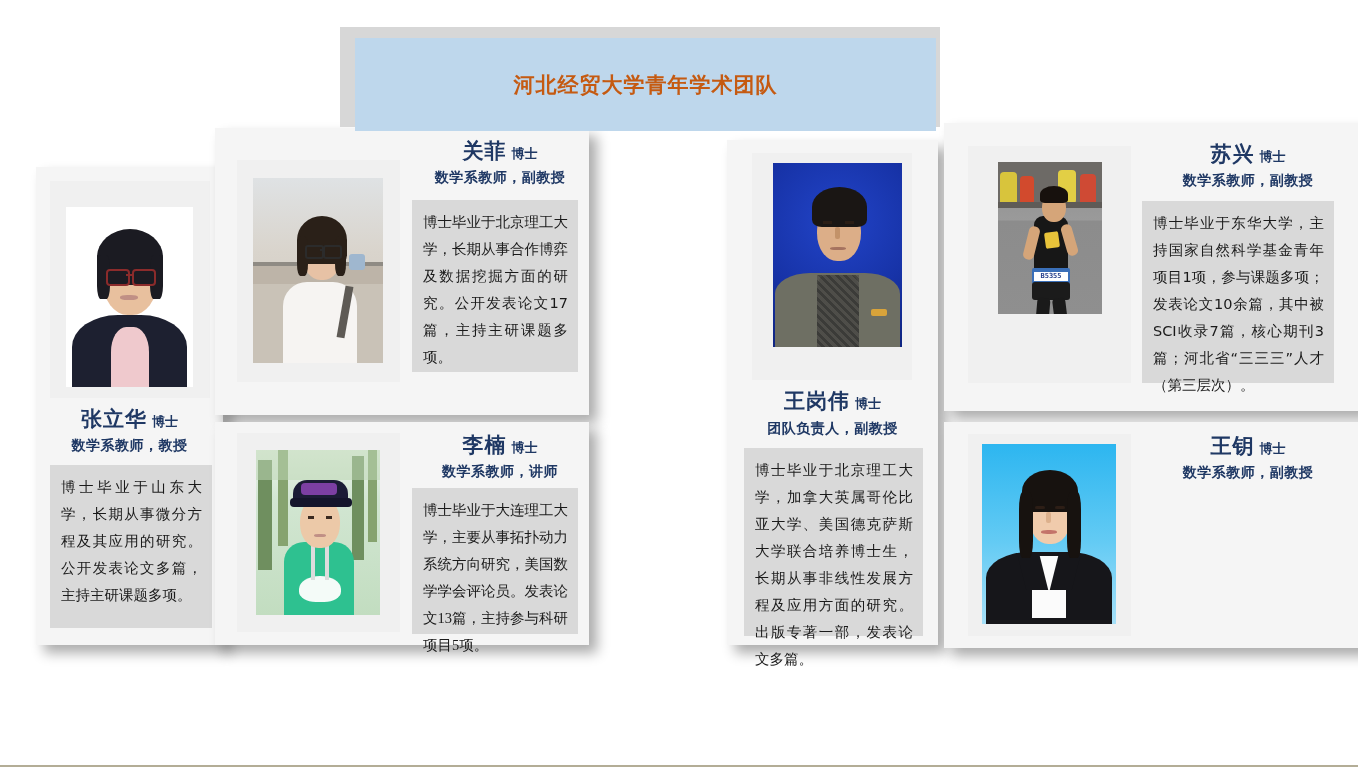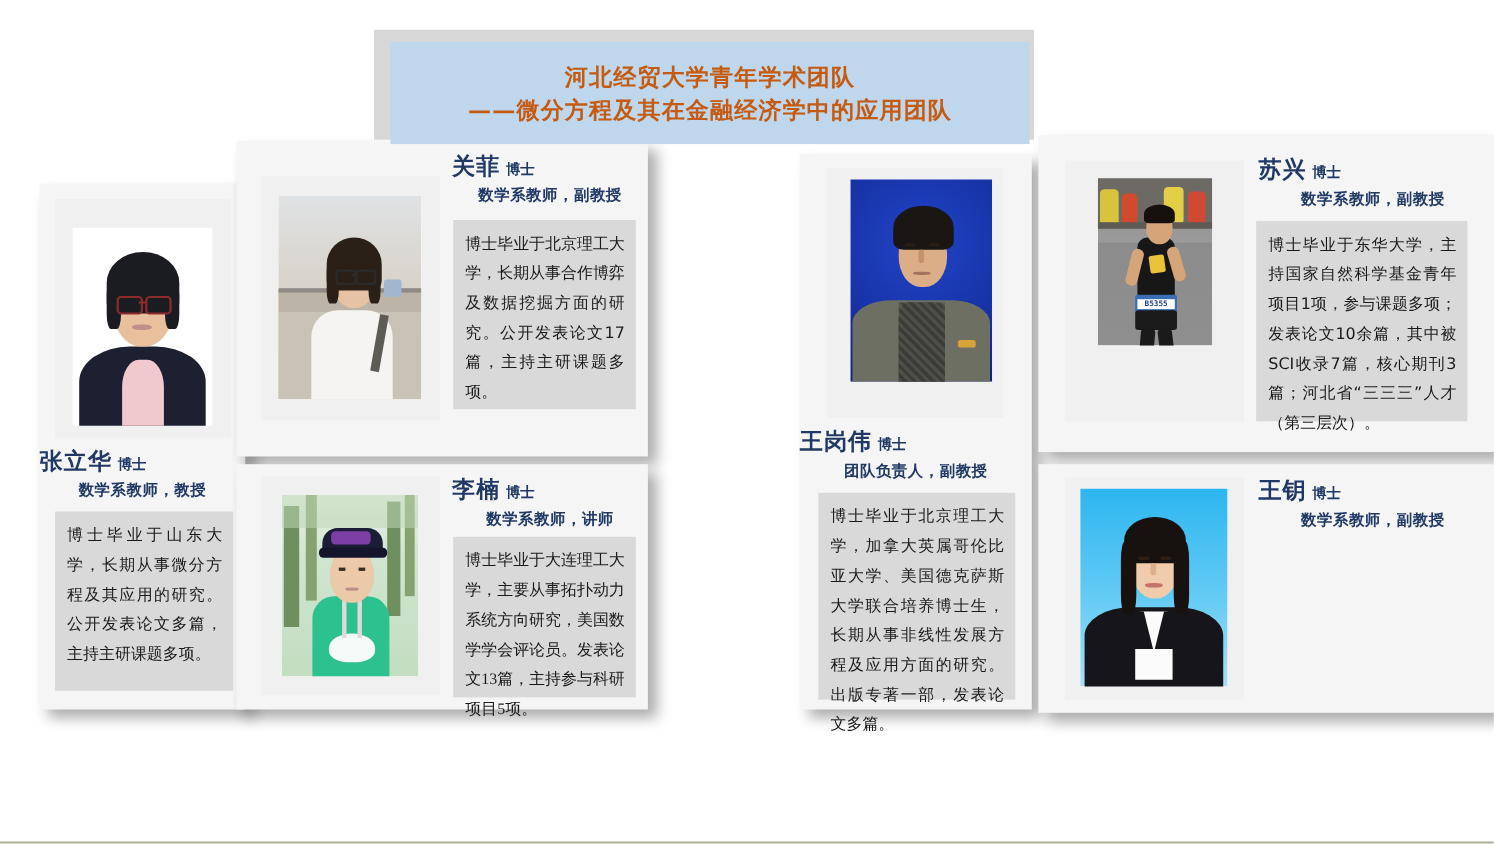--- a/index.html
+++ b/index.html
@@ -32,21 +32,21 @@
   }
   .banner-line.l2{font-size:21px;}
 
   
   .card{position:absolute;background:#f5f5f5;box-shadow:8px 8px 12px rgba(0,0,0,0.33);}
 
   .photo-frame{position:absolute;background:#f0f0f0;}
   .photo{position:absolute;overflow:hidden;background:#ffffff;}
 
   .name-row{
-    position:absolute;text-align:left;white-space:nowrap;
+    position:absolute;text-align:center;white-space:nowrap;
     color:#1f3864;font-weight:bold;
     font-family:"DejaVu Serif","Liberation Serif",serif;
   }
   .name-main{font-size:21px;letter-spacing:1px;}
   .name-deg{font-size:13px;margin-left:5px;letter-spacing:0px;}
   .role-row{
     position:absolute;text-align:center;white-space:nowrap;
     color:#1f3864;font-weight:bold;font-size:14px;letter-spacing:0.5px;
     font-family:"DejaVu Serif","Liberation Serif",serif;
   }
@@ -251,17 +251,16 @@
     </div>
     <div class="name-row" style="left:200px;top:10px;width:208px;">
       <span class="name-main">王钥</span><span class="name-deg">博士</span>
     </div>
     <div class="role-row" style="left:200px;top:42px;width:208px;">数学系教师，副教授</div>
   </div>
 
   <div class="banner-shadow"></div>
   <div class="banner">
     <div class="banner-line">河北经贸大学青年学术团队</div>
-    <div class="banner-line l2">——微分方程及其在金融经济学中的应用团队</div>
   </div>
 
   <div class="bottom-rule"></div>
 </div>
 
 </body></html>

